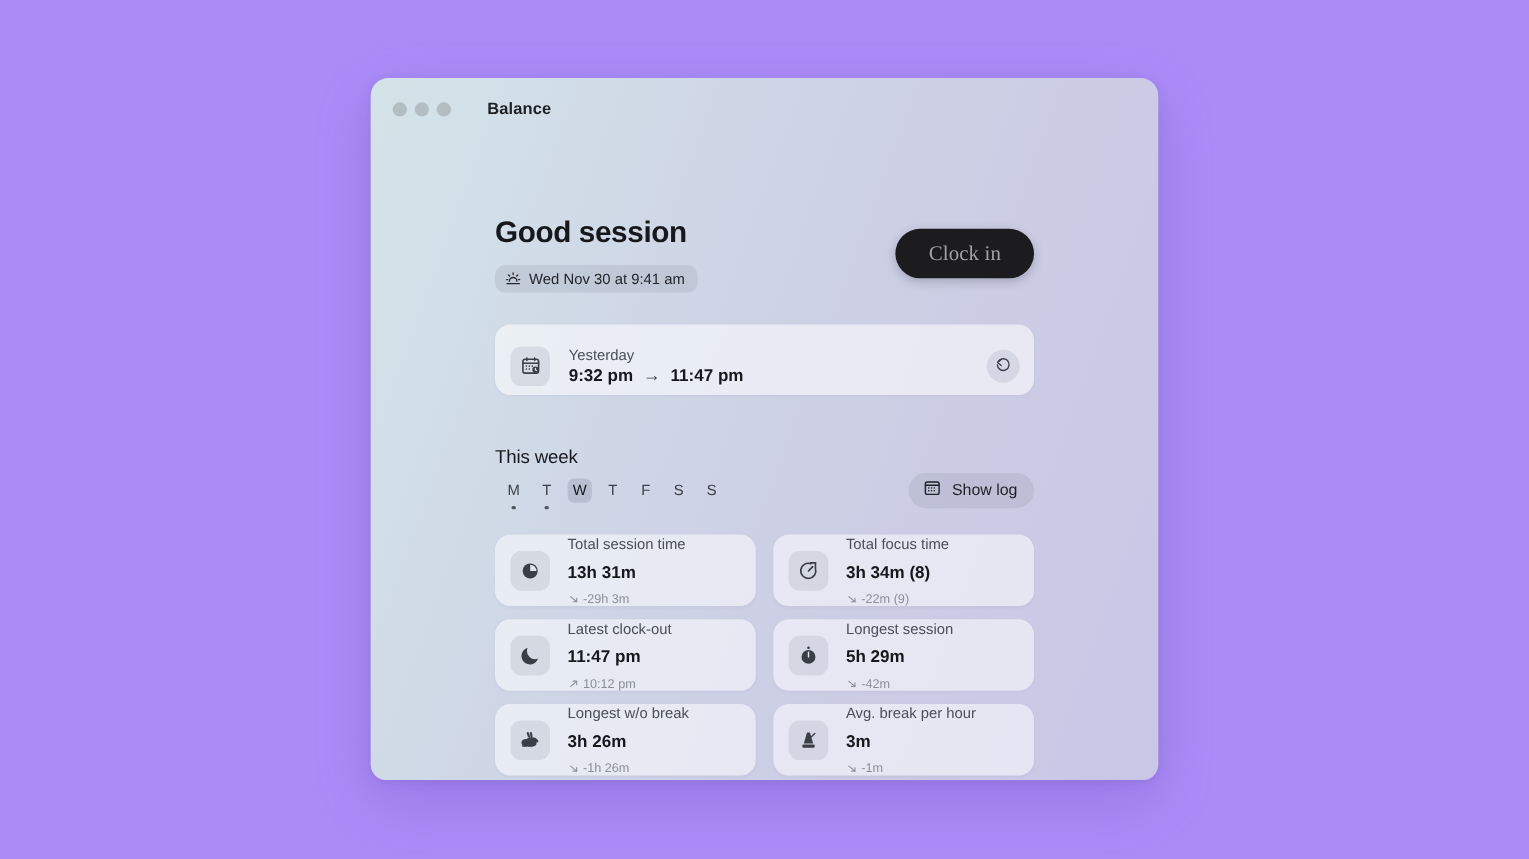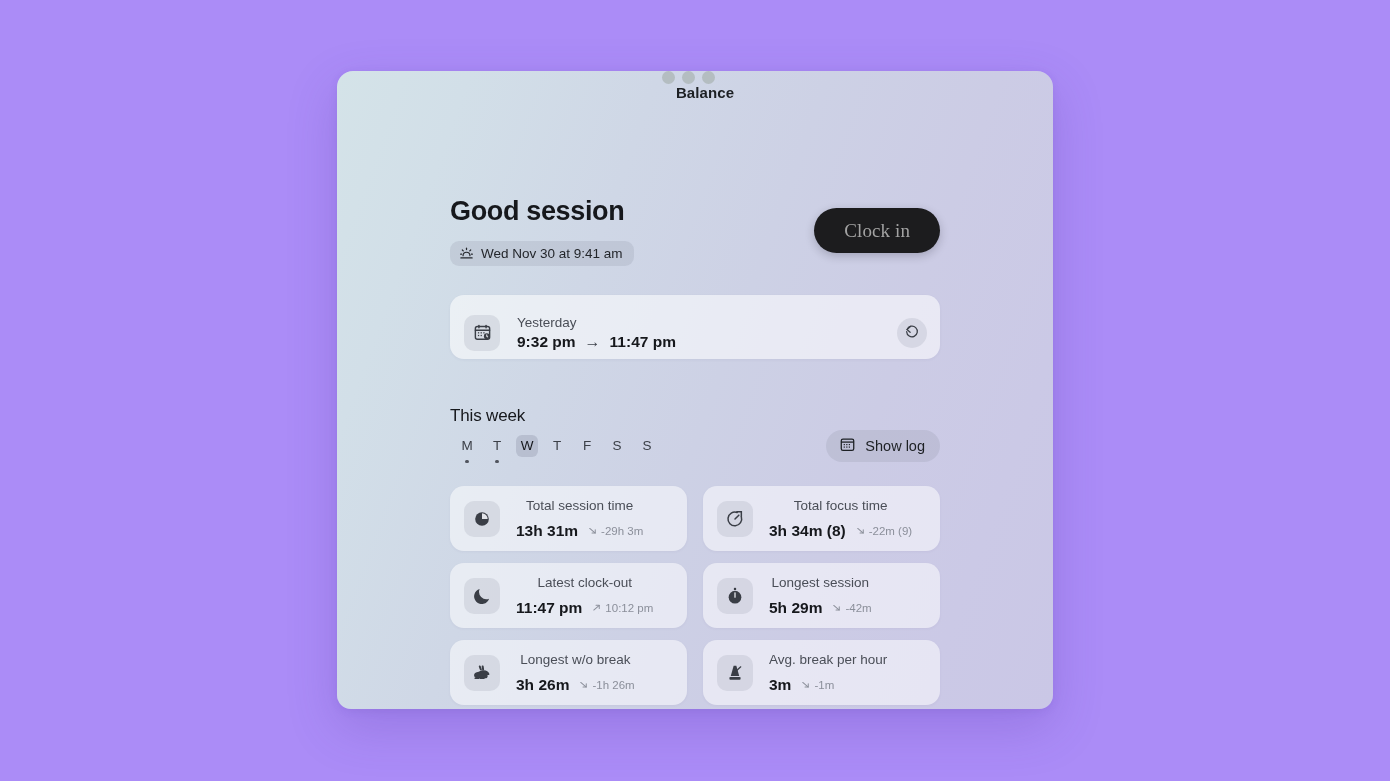--- a/index.html
+++ b/index.html
@@ -33,21 +33,20 @@
     box-shadow:0 18px 50px rgba(80,50,160,.22), 0 2px 8px rgba(80,50,160,.10);
     overflow:hidden;
   }
 
   
   .titlebar {
     height:56px;
     display:flex;
     align-items:center;
     padding-left:20px;
-    flex-direction:column;
   }
   .dots { display:flex; gap:7px; margin-right:33px; }
   .dot {
     width:13px; height:13px; border-radius:50%;
     background:#b4bdc1;
   }
   .app-title {
     font-size:15px;
     font-weight:bold;
     color:#1d2024;
@@ -200,21 +199,20 @@
     cursor:pointer;
     margin-top:24px;
   }
 
   
   .stats {
     margin-top:23px;
     display:grid;
     grid-template-columns:1fr 1fr;
     gap:12px 16px;
-    text-align:center;
   }
   .stat-card {
     height:65px;
     border-radius:14px;
     background:rgba(255,255,255,.52);
     display:flex;
     align-items:center;
     padding:0 14px;
     box-shadow:0 1px 3px rgba(70,60,120,.05);
   }
@@ -224,20 +222,21 @@
     color:#4a4e57;
     line-height:1.3;
     white-space:nowrap;
   }
   .stat-value-row {
     display:flex;
     align-items:baseline;
     gap:9px;
     margin-top:8px;
     white-space:nowrap;
+    flex-direction:column;
   }
   .stat-value {
     font-size:15.5px;
     font-weight:bold;
     color:#16181c;
   }
   .stat-delta {
     display:inline-flex;
     align-items:center;
     gap:3px;

